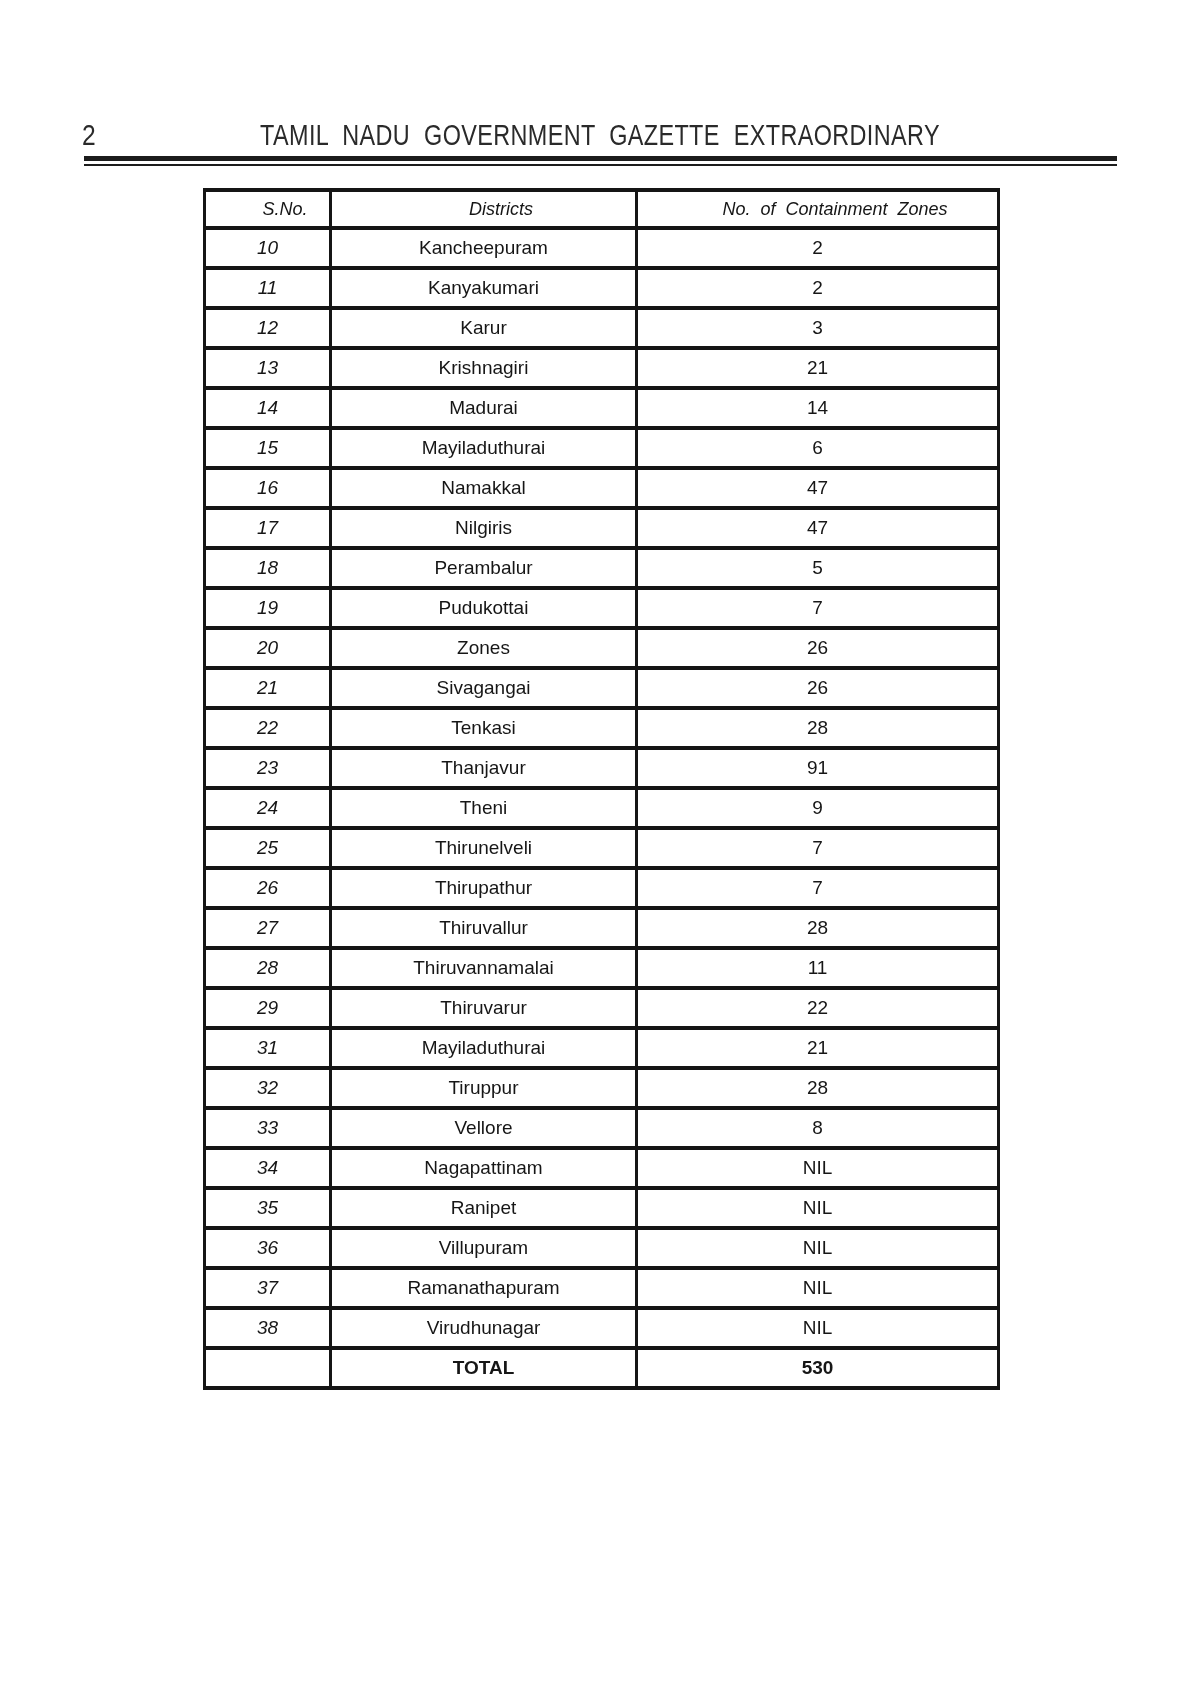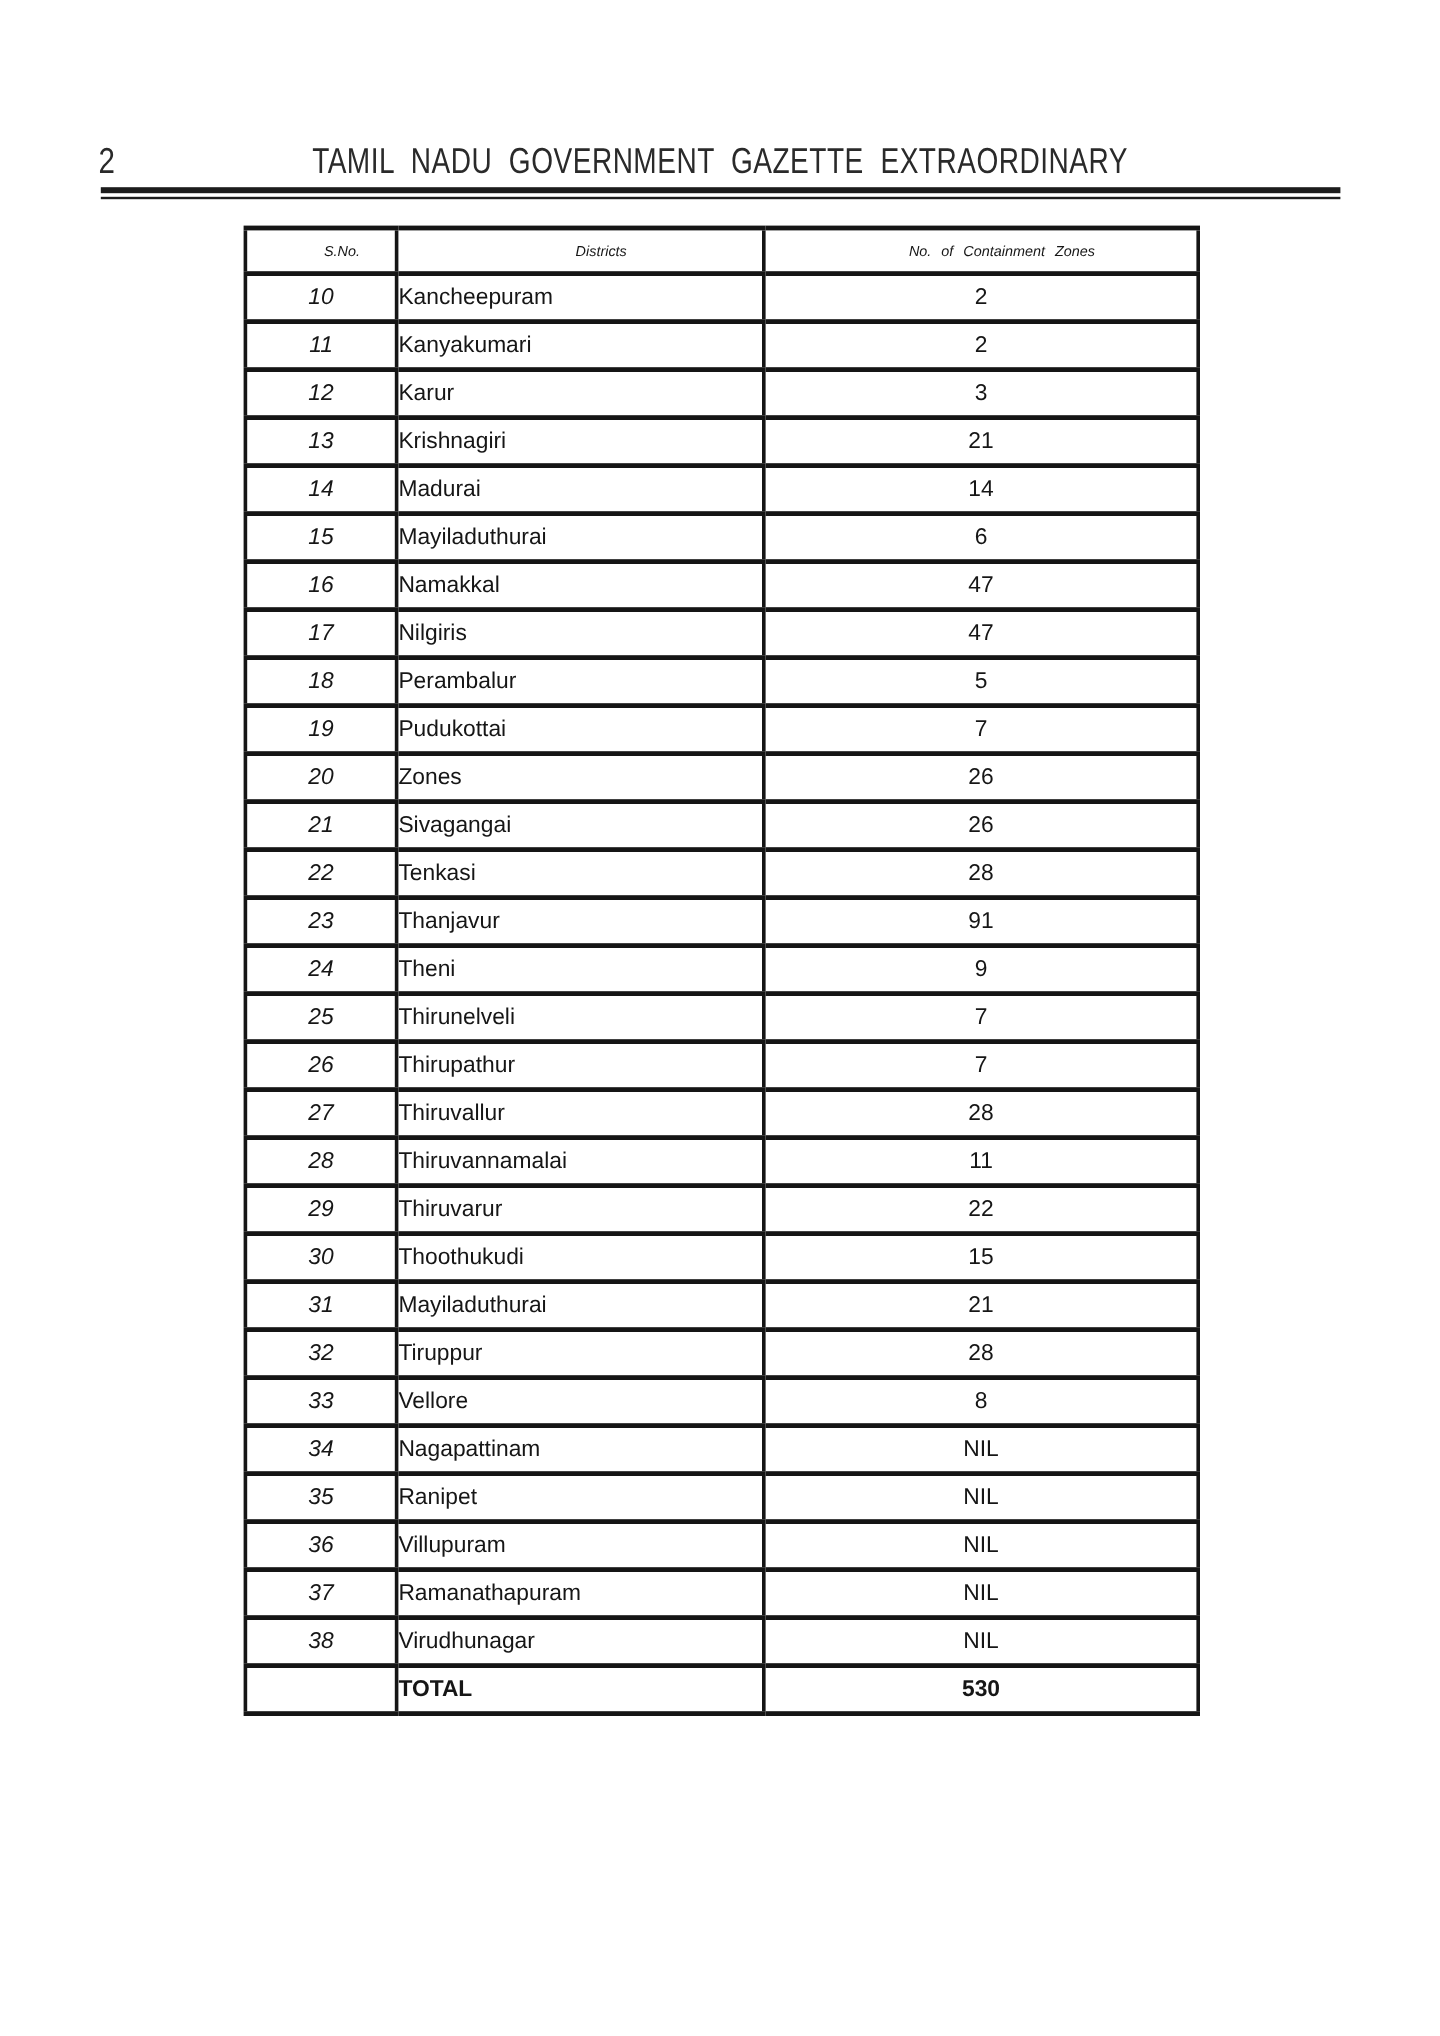--- a/index.html
+++ b/index.html
@@ -71,28 +71,28 @@
     font-size: 19px;
     color: #161616;
     overflow: hidden;
     white-space: nowrap;
   }
 
   table.zones-table th {
     height: 38px;
     font-weight: normal;
     font-style: italic;
-    font-size: 12px;
+    font-size: 18px;
     text-align: center;
     word-spacing: 5px;
     padding-left: 35px;
   }
 
   .sno-cell      { text-align: center; font-style: italic; }
-  .district-cell { text-align: left; }
+  .district-cell { text-align: center; }
   .zones-cell    { text-align: center; }
 
   .total-row .district-cell,
   .total-row .zones-cell { font-weight: bold; }
 </style>
 </head>
 <body>
 
 <div class="page">
 
@@ -213,25 +213,20 @@
           <td class="sno-cell">28</td>
           <td class="district-cell">Thiruvannamalai</td>
           <td class="zones-cell">11</td>
         </tr>
         <tr>
           <td class="sno-cell">29</td>
           <td class="district-cell">Thiruvarur</td>
           <td class="zones-cell">22</td>
         </tr>
         <tr>
-          <td class="sno-cell">30</td>
-          <td class="district-cell">Thoothukudi</td>
-          <td class="zones-cell">15</td>
-        </tr>
-        <tr>
           <td class="sno-cell">31</td>
           <td class="district-cell">Mayiladuthurai</td>
           <td class="zones-cell">21</td>
         </tr>
         <tr>
           <td class="sno-cell">32</td>
           <td class="district-cell">Tiruppur</td>
           <td class="zones-cell">28</td>
         </tr>
         <tr>

